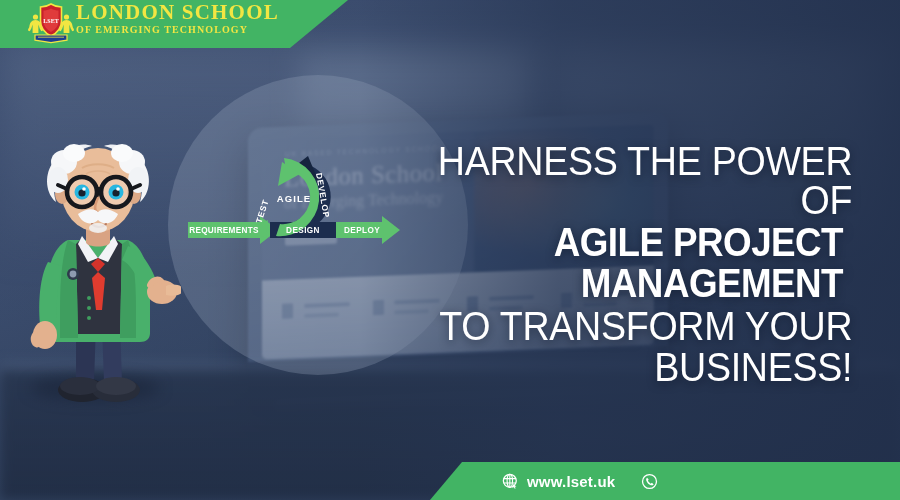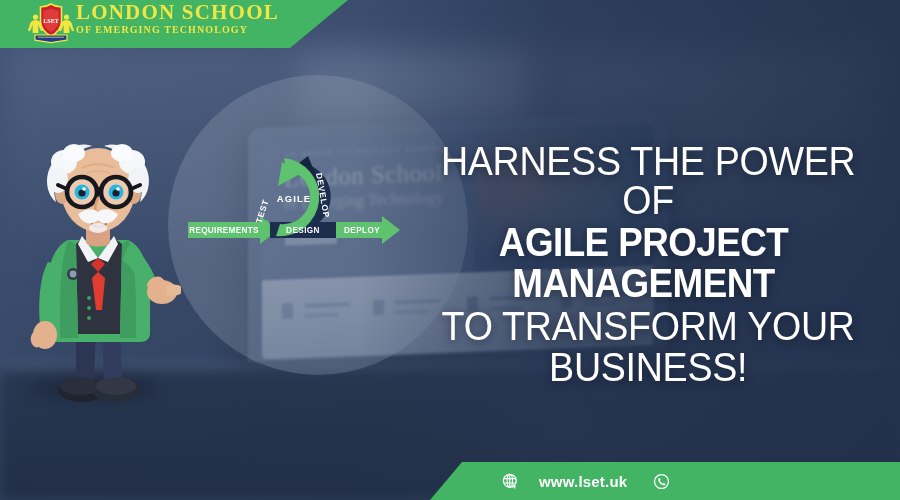--- a/index.html
+++ b/index.html
@@ -91,22 +91,22 @@
   .header{position:absolute;left:0;top:0;width:348px;height:48px;
     background:#42b464;
     clip-path:polygon(0 0,348px 0,290px 48px,0 48px);}
   .logo{position:absolute;left:28px;top:3px;width:46px;height:42px;}
   .brand{position:absolute;left:76px;top:2px;color:#f2e642;
     font-family:"Liberation Serif",serif;font-weight:bold;line-height:1;}
   .brand .l1{display:block;font-size:21px;letter-spacing:1.2px;}
   .brand .l2{display:block;font-size:10px;letter-spacing:1.1px;margin-top:2px;}
 
   
-  .headline{position:absolute;left:431px;top:142px;width:462px;color:#fff;
-    text-align:center;text-shadow:0 2px 10px rgba(10,18,34,.55);}
+  .headline{position:absolute;left:418px;top:142px;width:462px;color:#fff;
+    text-align:right;text-shadow:0 2px 10px rgba(10,18,34,.55);}
   .hl1{font-size:40px;line-height:.98;letter-spacing:-.3px;font-weight:400;
     font-family:"Liberation Sans Narrow","Liberation Sans",sans-serif;
     transform:scaleX(.94);transform-origin:left center;}
   .hl2{font-size:40px;line-height:1.02;letter-spacing:-.6px;font-weight:bold;
     font-family:"Liberation Sans Narrow","Liberation Sans",sans-serif;
     transform:scaleX(.92);transform-origin:left center;margin-top:2px;}
   .hl3{font-size:40px;line-height:1.02;letter-spacing:-.3px;font-weight:400;
     font-family:"Liberation Sans Narrow","Liberation Sans",sans-serif;
     transform:scaleX(.94);transform-origin:left center;margin-top:2px;}
 
@@ -115,21 +115,21 @@
   .agile svg{display:block;}
   .ag-label{fill:#ffffff;font-family:"Liberation Sans",sans-serif;font-weight:bold;}
 
   
   .footer{position:absolute;left:0;bottom:0;width:900px;height:38px;
     pointer-events:none;}
   .footer-bg{position:absolute;right:0;bottom:0;width:470px;height:38px;
     background:#42b464;clip-path:polygon(32px 0,470px 0,470px 38px,0 38px);}
   .f-items{position:absolute;right:0;bottom:0;width:470px;height:38px;
     display:flex;align-items:center;gap:26px;padding-left:72px;box-sizing:border-box;}
-  .f-item{display:flex;align-items:center;gap:20px;color:#fff;
+  .f-item{display:flex;align-items:center;gap:8px;color:#fff;
     font-size:15px;font-weight:bold;letter-spacing:.2px;}
   .f-icon{width:17px;height:17px;flex:none;}
 
   
   .prof{position:absolute;left:16px;top:128px;width:165px;height:282px;}
   .prof svg{display:block;}
   .shadow{position:absolute;left:30px;top:375px;width:130px;height:26px;
     border-radius:50%;background:rgba(22,32,52,.45);filter:blur(7px);}
 </style>
 </head>

